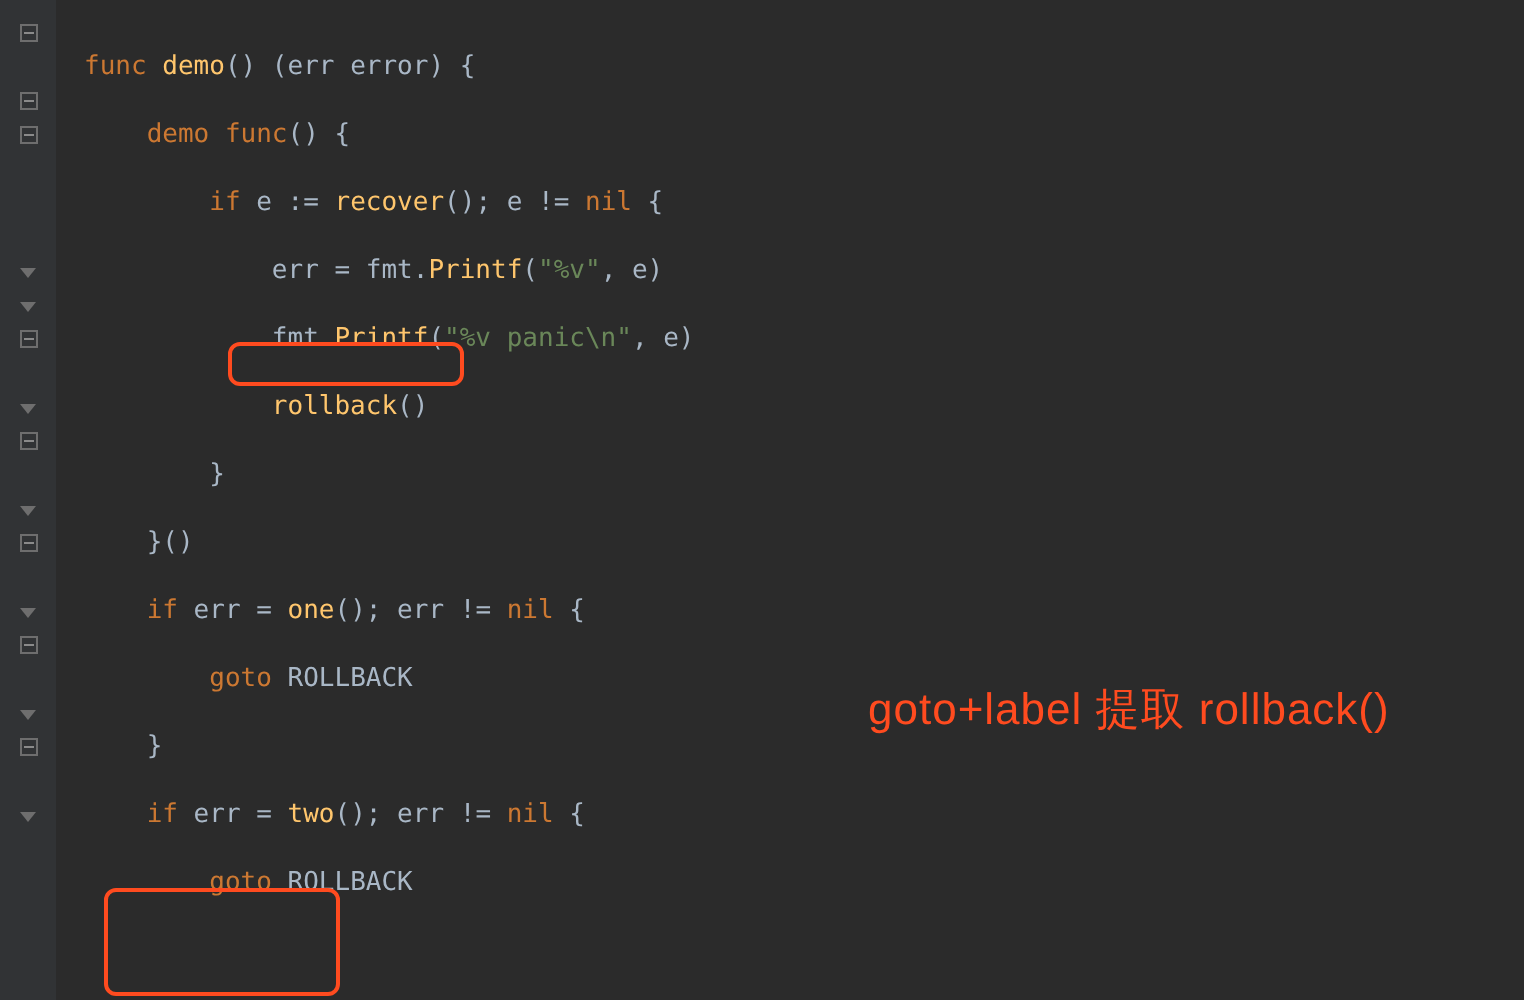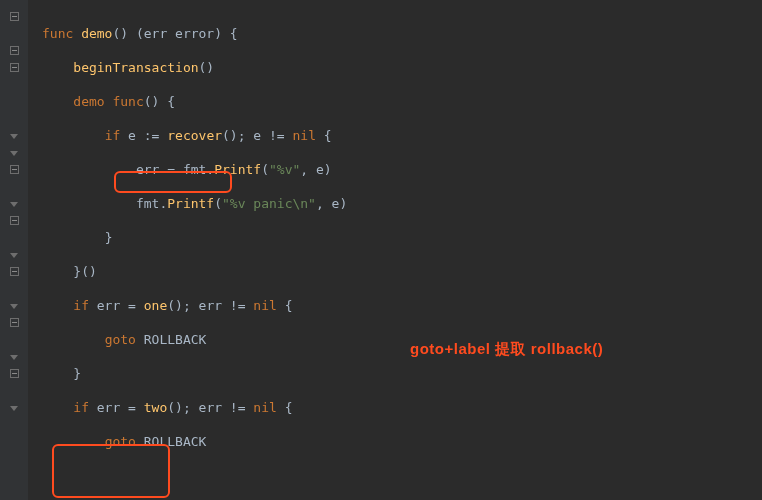--- a/index.html
+++ b/index.html
@@ -67,23 +67,23 @@
     border: 2px solid #ff4b1f;
     border-radius: 6px;
     pointer-events: none;
   }
   #box1 { left: 86px; top: 171px; width: 118px; height: 22px; }
   #box2 { left: 24px; top: 444px; width: 118px; height: 54px; }
   .annotation {
     position: absolute;
     color: #ff4b1f;
     font-family: -apple-system, "Helvetica Neue", Arial, sans-serif;
-    font-size: 15px;
-    font-weight: 700;
-    left: 410px;
+    font-size: 22px;
+    font-weight: 400;
+    left: 434px;
     top: 340px;
     letter-spacing: 0.5px;
   }
 </style>
 </head>
 <body>
 
 <div class="editor">
   <div class="gutter">
     <div class="gutter-row">
@@ -143,25 +143,25 @@
     <div class="gutter-row"></div>
     <div class="gutter-row"></div>
     <div class="gutter-row"></div>
     <div class="gutter-row"></div>
     <div class="gutter-row"></div>
 
   </div>
 
   <div class="code">
 <div class="line"><span class="kw">func </span><span class="fn">demo</span><span class="id">() (err error) {</span></div>
-<div class="line">    <span class="fn">beginTransaction</span><span class="id">()</span></div>
 <div class="line">    <span class="kw">demo func</span><span class="id">() {</span></div>
 <div class="line">        <span class="kw">if </span><span class="id">e := </span><span class="fn">recover</span><span class="id">(); e != </span><span class="kw">nil</span><span class="id"> {</span></div>
 <div class="line">            <span class="id">err = fmt.</span><span class="fn">Printf</span><span class="id">(</span><span class="str">"%v"</span><span class="id">, e)</span></div>
 <div class="line">            <span class="id">fmt.</span><span class="fn">Printf</span><span class="id">(</span><span class="str">"%v panic\n"</span><span class="id">, e)</span></div>
+<div class="line">            <span class="fn">rollback</span><span class="id">()</span></div>
 <div class="line">        <span class="id">}</span></div>
 <div class="line">    <span class="id">}()</span></div>
 <div class="line">    <span class="kw">if </span><span class="id">err = </span><span class="fn">one</span><span class="id">(); err != </span><span class="kw">nil</span><span class="id"> {</span></div>
 <div class="line">        <span class="kw">goto </span><span class="id">ROLLBACK</span></div>
 <div class="line">    <span class="id">}</span></div>
 <div class="line">    <span class="kw">if </span><span class="id">err = </span><span class="fn">two</span><span class="id">(); err != </span><span class="kw">nil</span><span class="id"> {</span></div>
 <div class="line">        <span class="kw">goto </span><span class="id">ROLLBACK</span></div>
 
 
 

